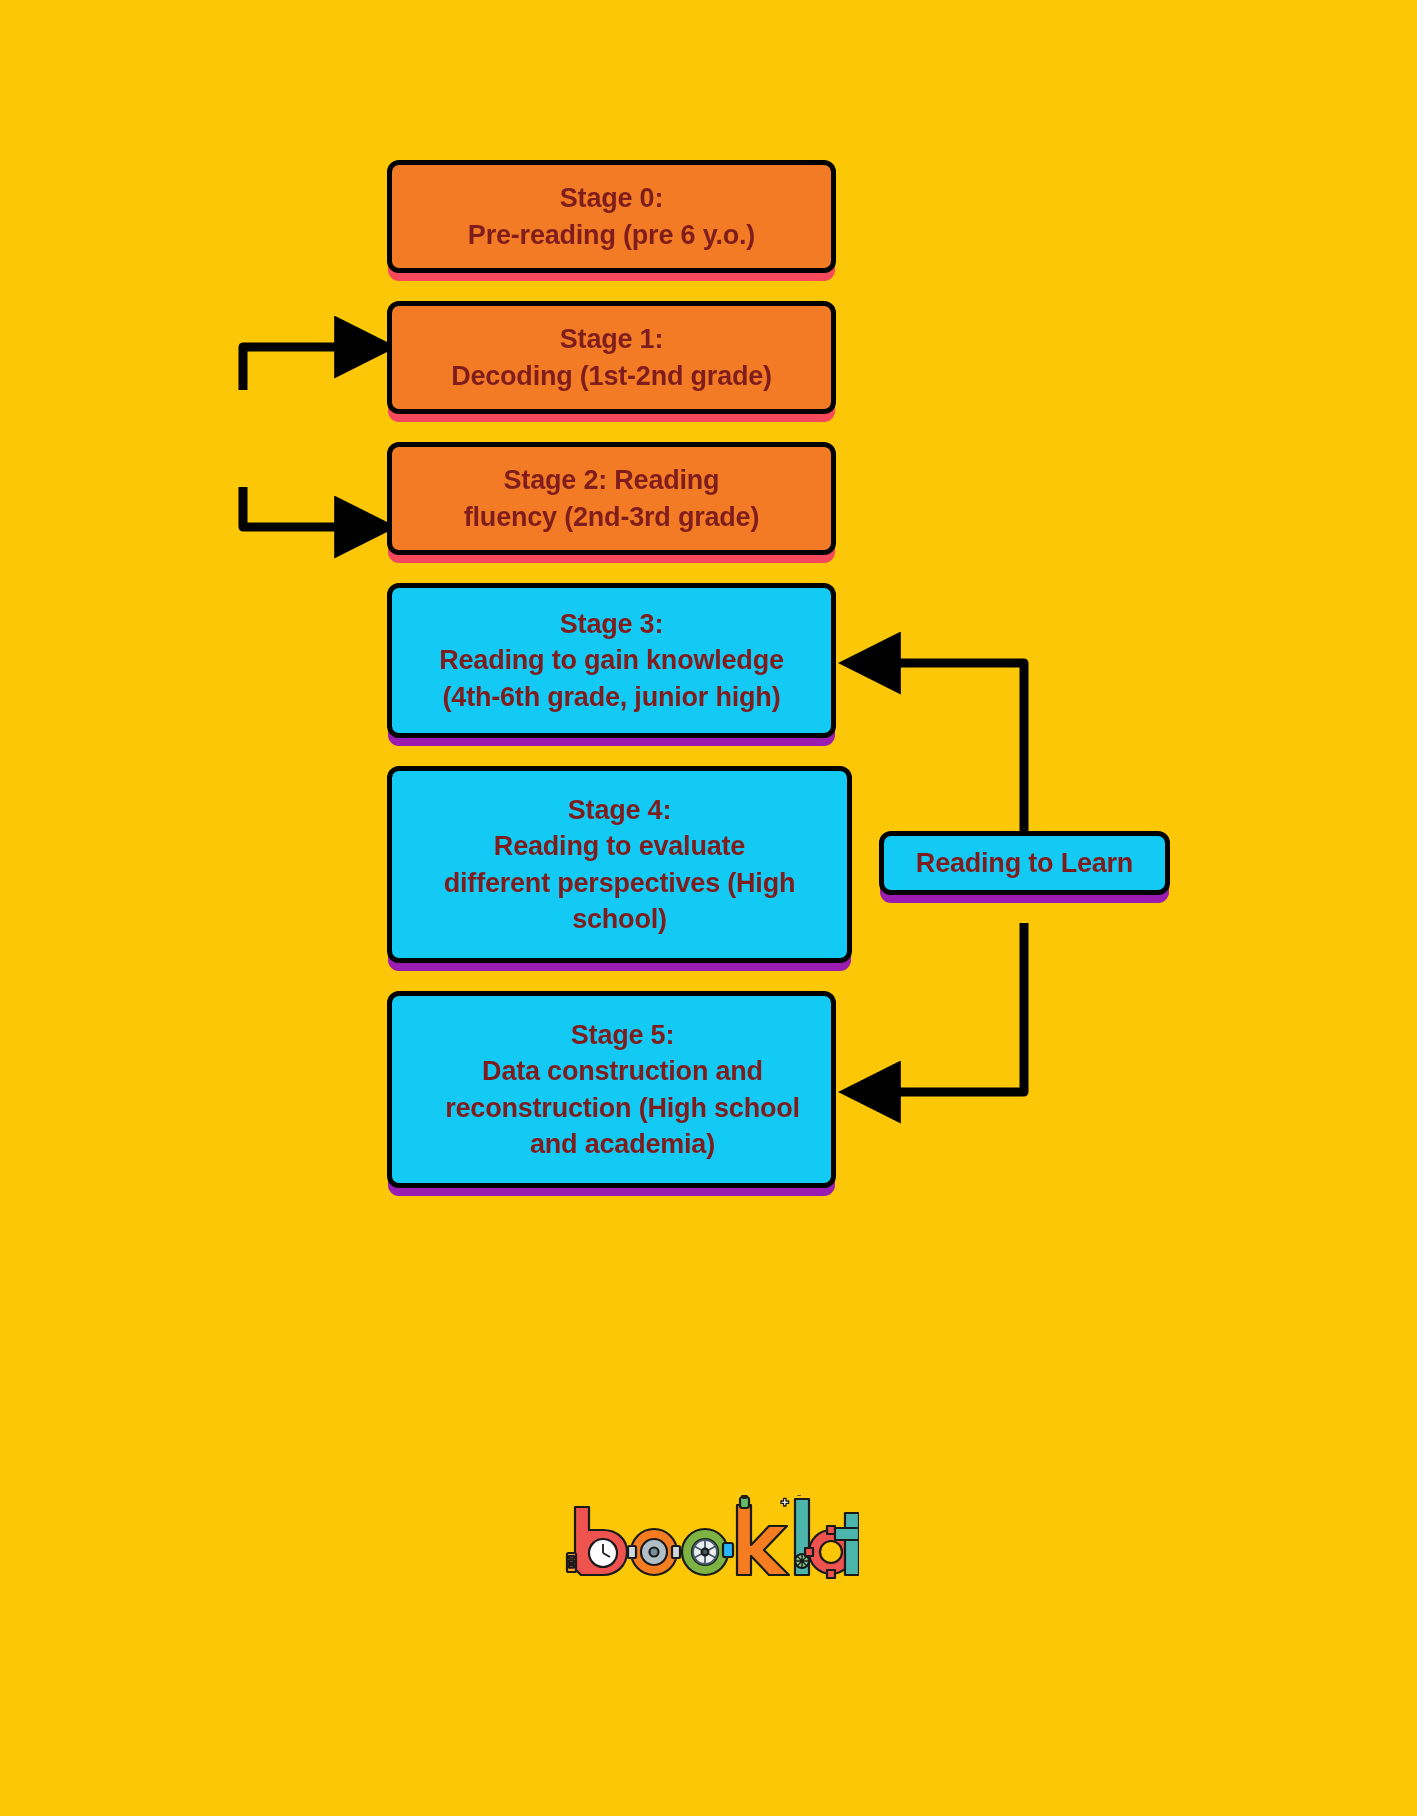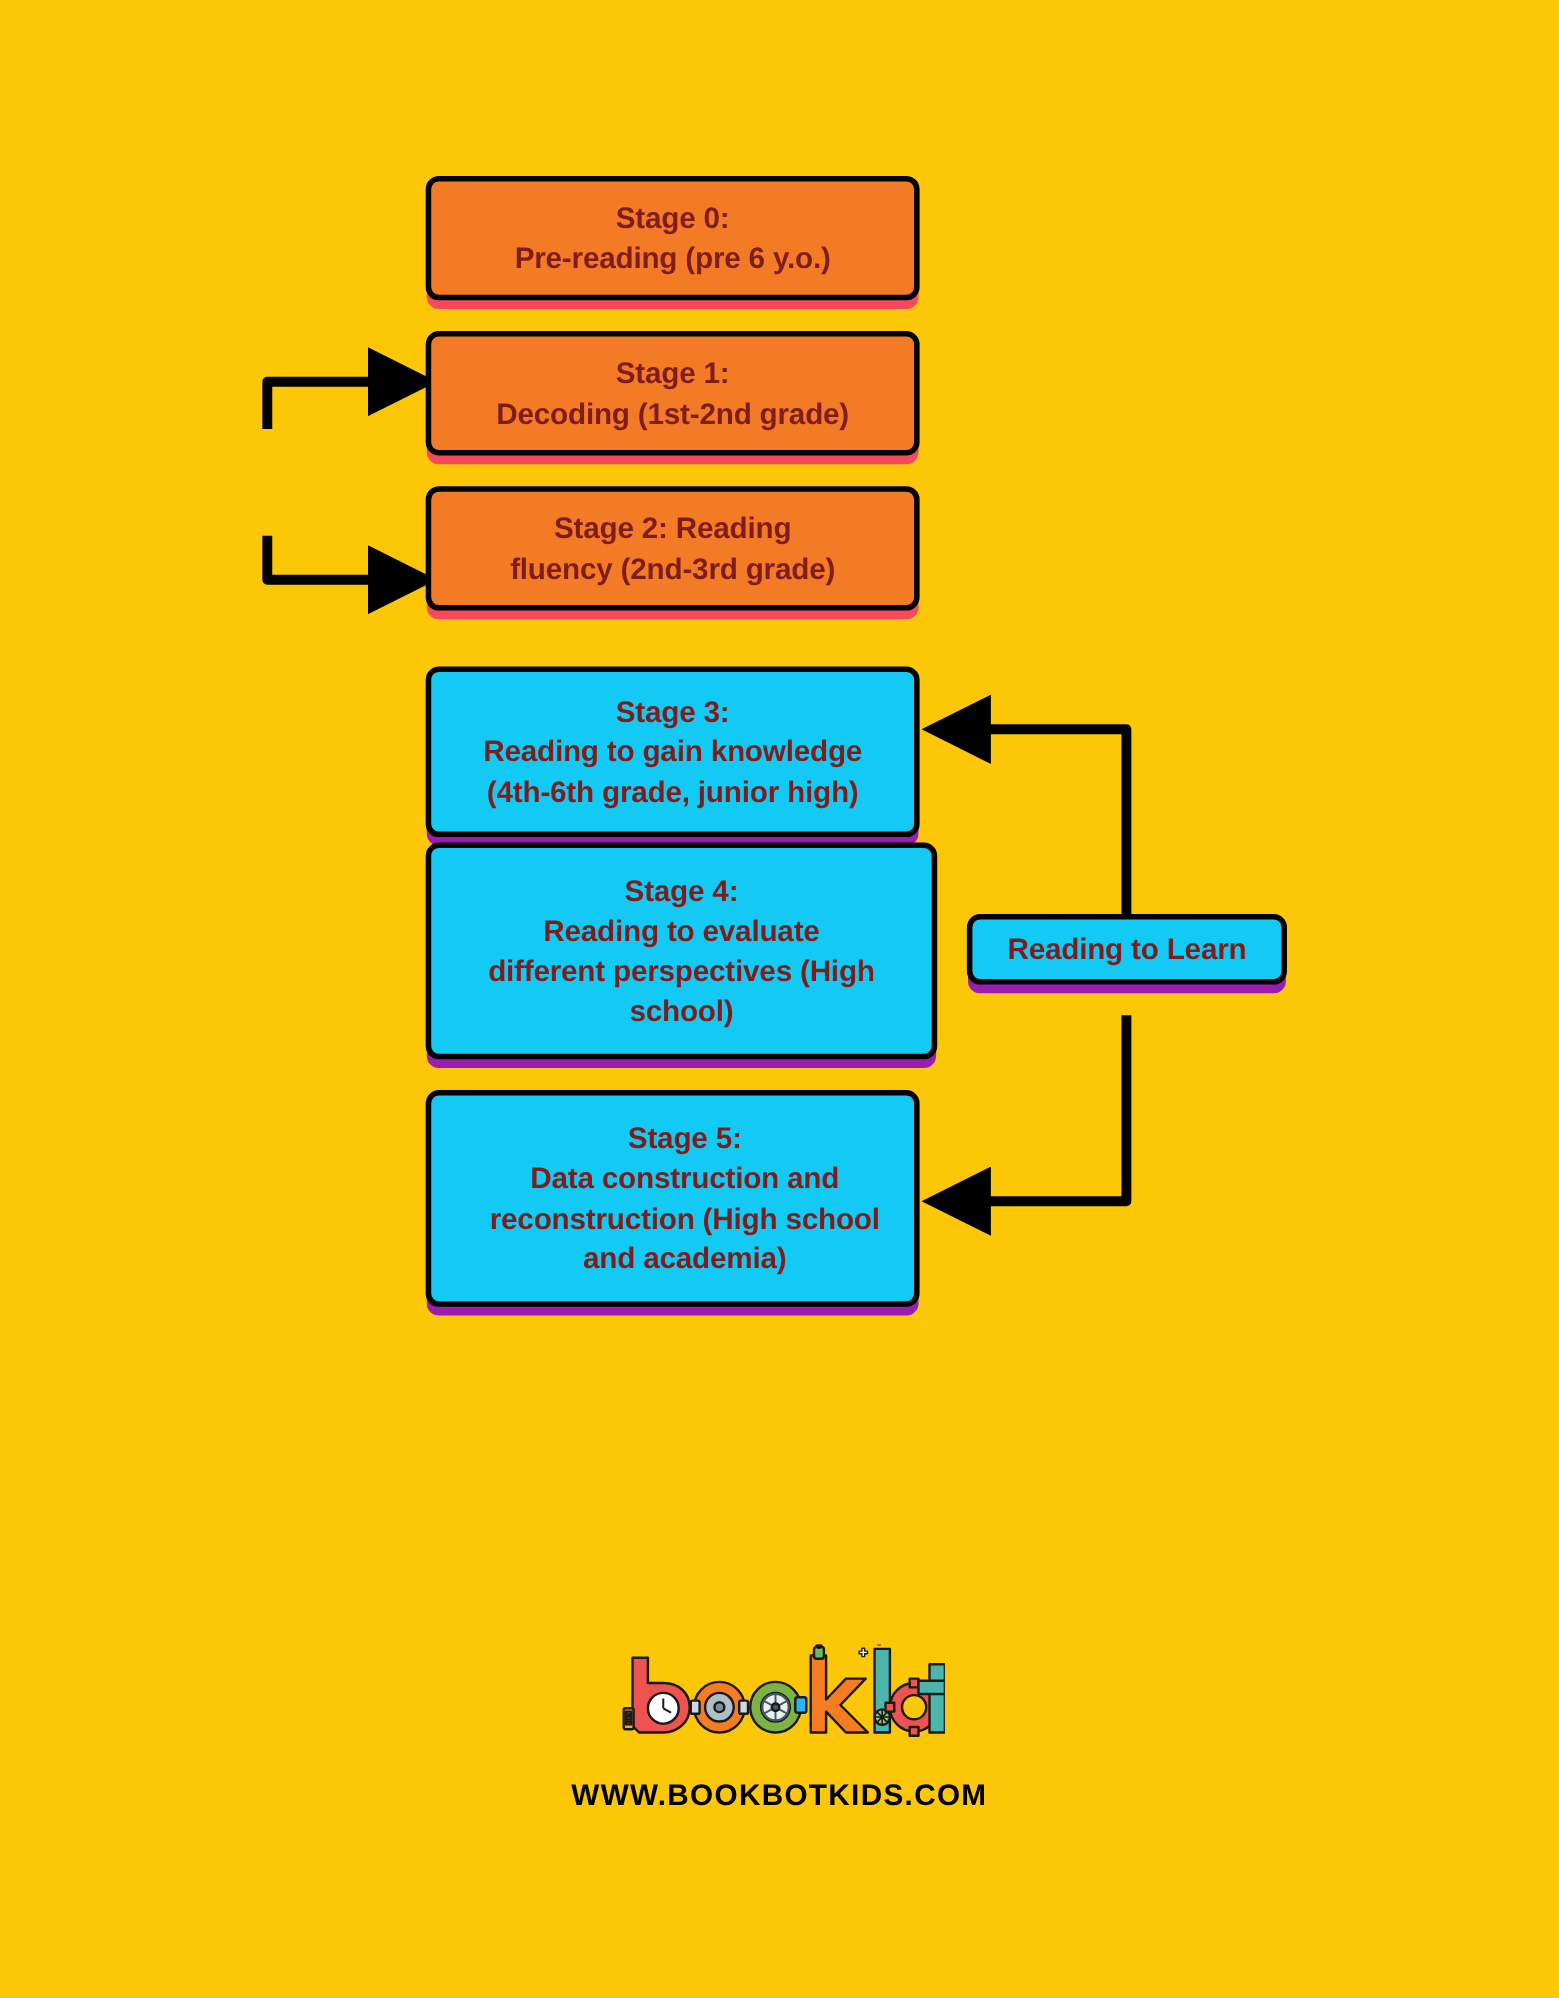--- a/index.html
+++ b/index.html
@@ -123,21 +123,21 @@
     </span>
   </div>
 
   <div class="node orange" style="left:387px; top:442px; width:449px; height:113px;">
     <span class="txt">
       <span>Stage 2: Reading</span><br>
       <span>fluency (2nd-3rd grade)</span>
     </span>
   </div>
 
-  <div class="node blue" style="left:387px; top:606px; width:449px; height:155px;">
+  <div class="node blue" style="left:387px; top:583px; width:449px; height:155px;">
     <span class="txt">
       <span>Stage 3:</span><br>
       <span>Reading to gain knowledge</span><br>
       <span>(4th-6th grade, junior high)</span>
     </span>
   </div>
 
   <div class="node blue" style="left:387px; top:766px; width:465px; height:197px;">
     <span class="txt">
       <span>Stage 4:</span><br>
@@ -202,16 +202,15 @@
         <path d="M286,18 L300,18 L300,80 L286,80 Z" fill="#4DB6AC"></path>
         <path d="M276,33 L300,33 L300,45 L276,45 Z" fill="#4DB6AC"></path>
 
         <g fill="#FFFFFF" stroke="#1a1a1a" stroke-width="1.3">
           <path d="M222,6 l2.6,0 l0,-2.6 l2.4,0 l0,2.6 l2.6,0 l0,2.4 l-2.6,0 l0,2.6 l-2.4,0 l0,-2.6 l-2.6,0 z"></path>
           <path d="M237,-4 l2.2,0 l0,-2.2 l2,0 l0,2.2 l2.2,0 l0,2 l-2.2,0 l0,2.2 l-2,0 l0,-2.2 l-2.2,0 z"></path>
         </g>
       </g>
     </svg>
 
-    <div id="footer-url">WWW.BOOKBOTKIDS.COM</div>
   </div>
 
 </div>
 
 </body></html>

